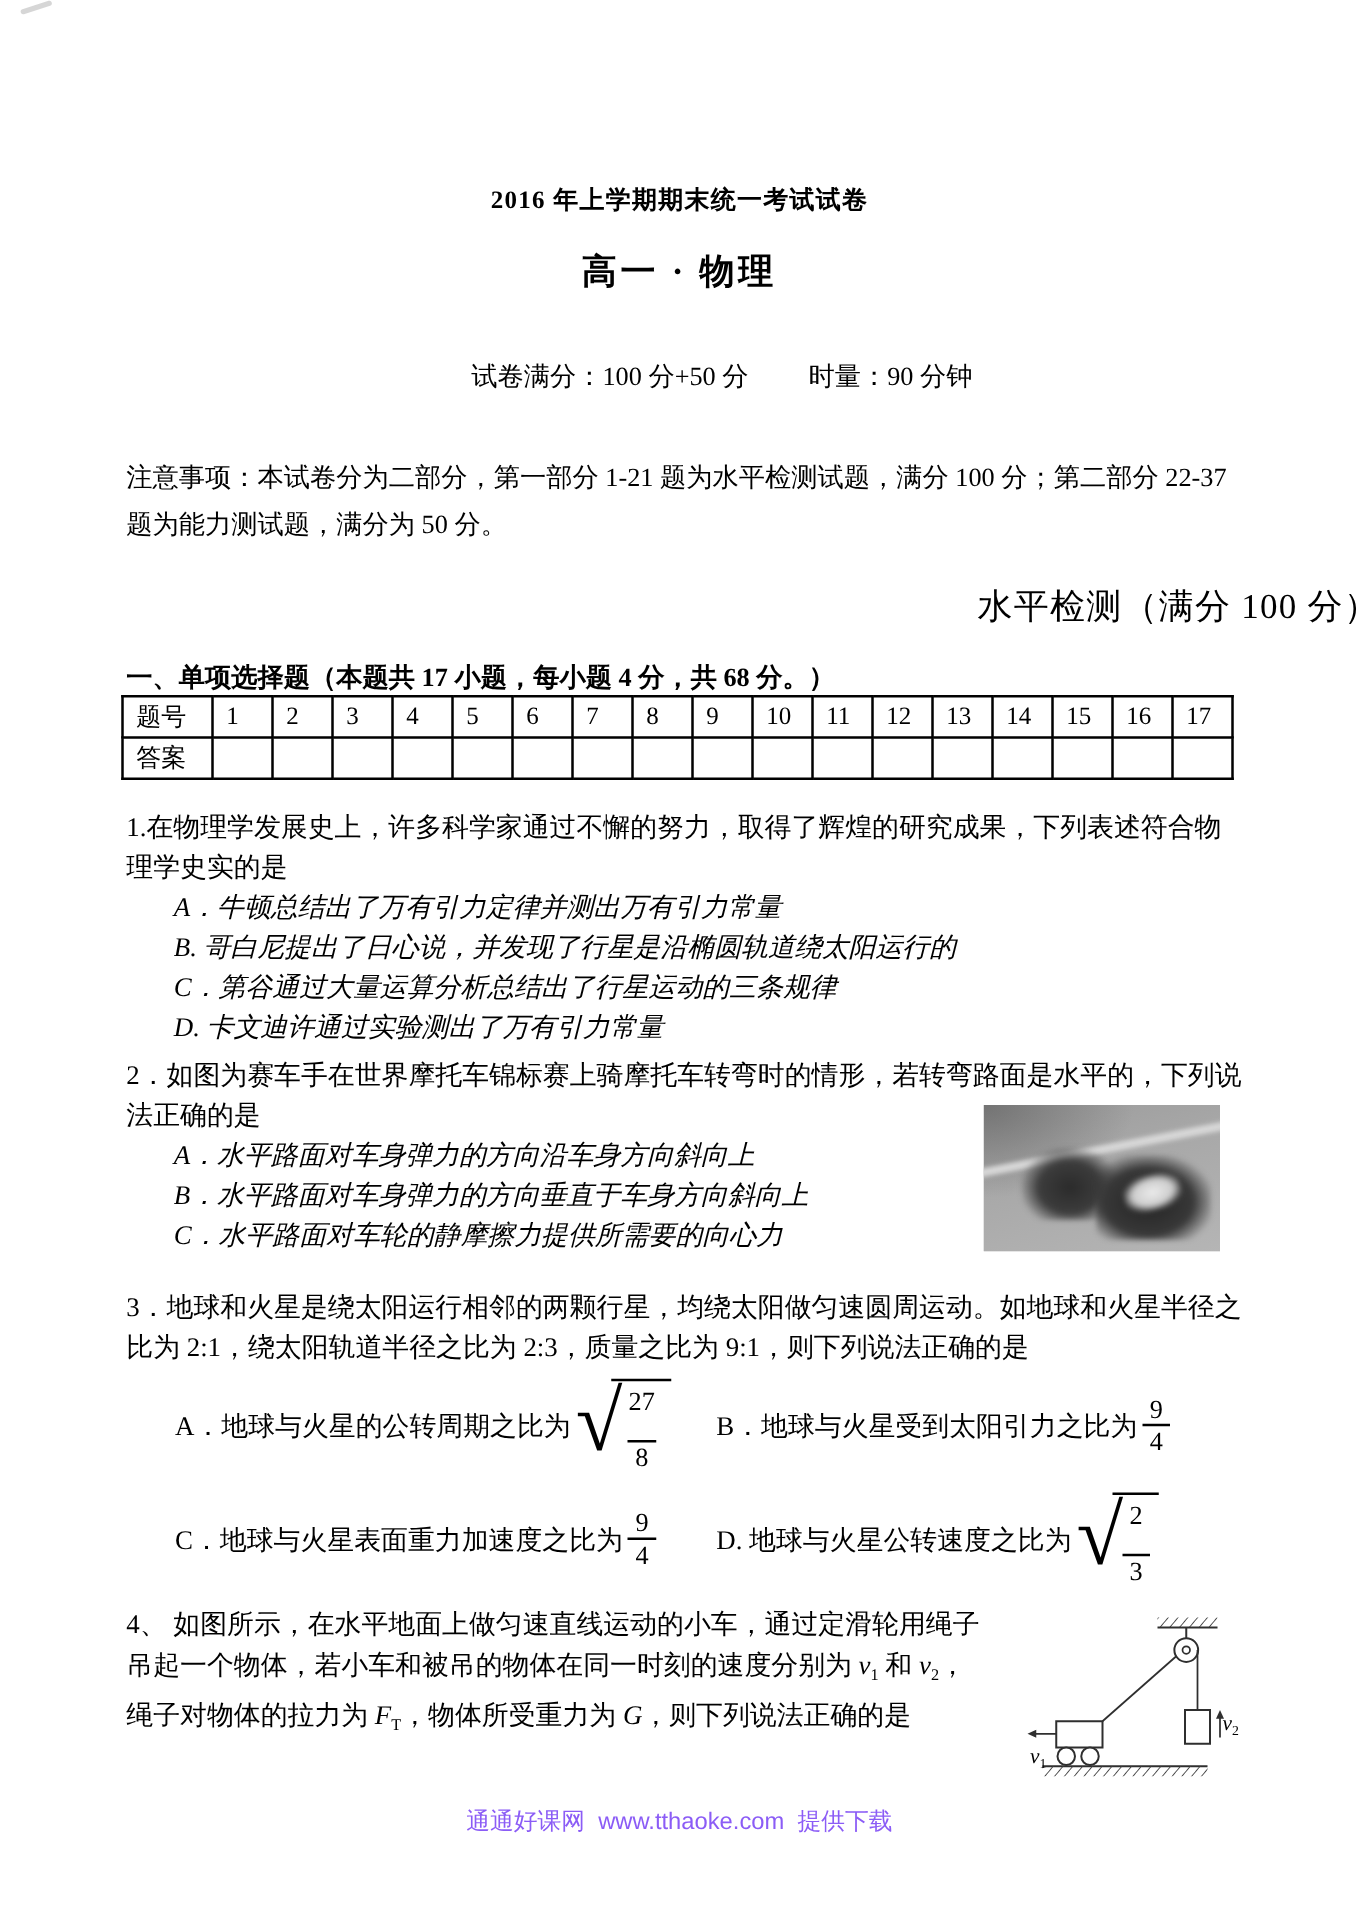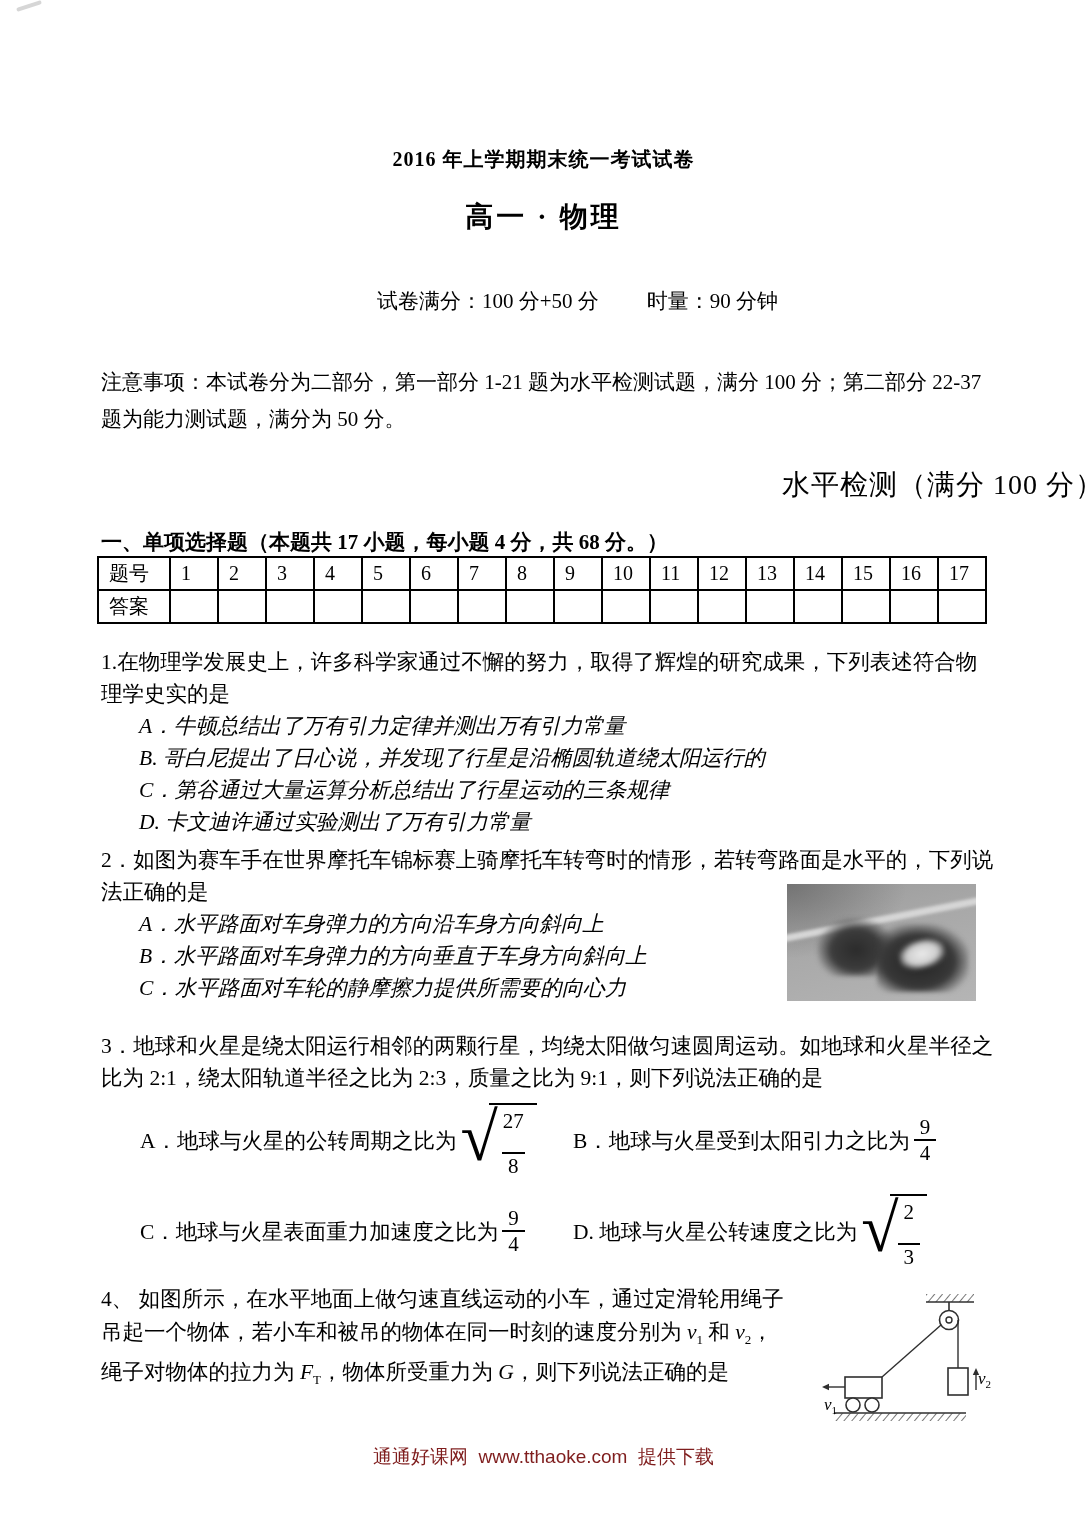--- a/index.html
+++ b/index.html
@@ -77,21 +77,21 @@
     background:radial-gradient(ellipse,#ebebeb 0%,#cdcdcd 50%,rgba(205,205,205,0) 78%);
     transform:rotate(-15deg);filter:blur(2px);}
   
   .fig4{position:absolute;left:820px;top:1290px;width:170px;height:132px;}
   .fig-label{position:absolute;font-size:17px;font-style:italic;}
   #v1-label{left:824px;top:1363px;margin-top:32px;}
   #v2-label{left:978px;top:1369px;}
   .fig-label sub{font-size:11px;font-style:normal;}
   .footer{position:absolute;top:1444px;left:0;width:100%;text-align:center;
     font-family:"Liberation Sans","DejaVu Sans",sans-serif;
-    font-size:19px;color:#7f1d1d;white-space:pre;}
+    font-size:19px;color:#8b5cf6;white-space:pre;}
 </style>
 </head>
 <body>
 
 <div class="page">
 
   <div class="scan-artifact"></div>
 
   <div class="title">2016 年上学期期末统一考试试卷</div>
   <div class="subtitle">高一 · 物理</div>

